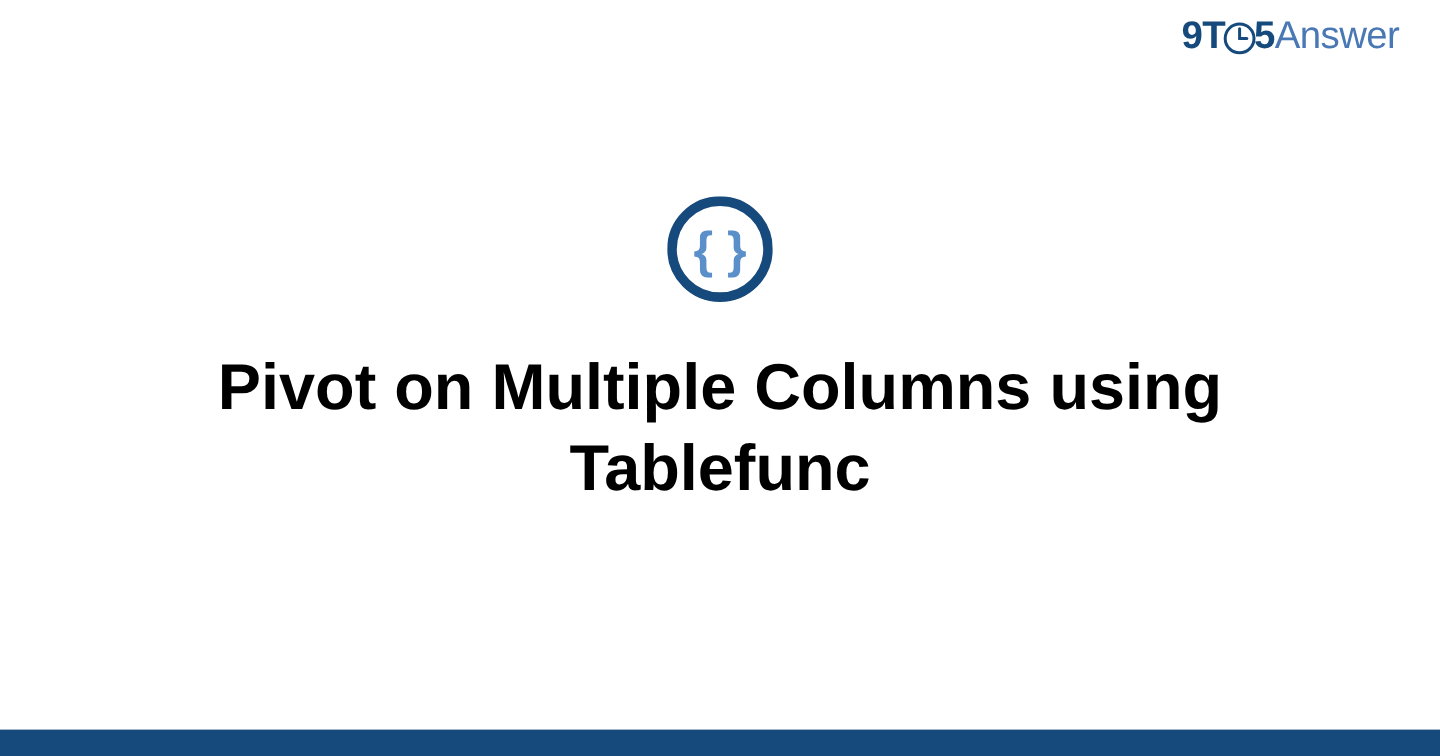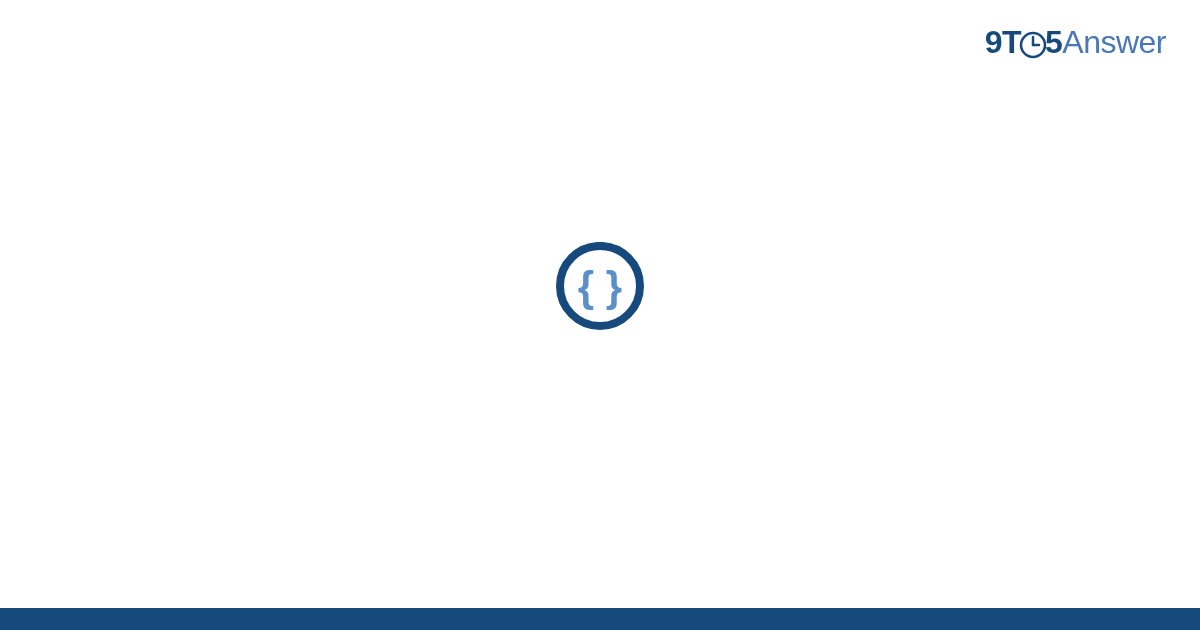--- a/index.html
+++ b/index.html
@@ -10,21 +10,21 @@
     body {
       width: 1200px;
       height: 630px;
       font-family: -apple-system, BlinkMacSystemFont, "Segoe UI", Helvetica, Arial, sans-serif;
       background: #ffffff;
       position: relative;
       overflow: hidden;
     }
     .logo {
       position: absolute;
-      top: 24px;
+      top: 11px;
       right: 34px;
       font-size: 32px;
       font-weight: 400;
       letter-spacing: -0.5px;
     }
     .logo .nine-t {
       color: #174a7c;
       font-weight: 600;
     }
     .logo .clock-wrapper {
@@ -83,15 +83,16 @@
     </span><span class="five">5</span><span class="answer">Answer</span>
 </div>
 
 <div class="center-content">
   <div class="code-icon">
     <svg width="88" height="88" viewBox="0 0 88 88">
       <circle cx="44" cy="44" r="40" fill="none" stroke="#174a7c" stroke-width="8"></circle>
       <text x="44" y="59" font-size="42" font-weight="700" fill="#5a8fc9" text-anchor="middle" font-family="Arial, sans-serif">{ }</text>
     </svg>
   </div>
+  <h1 class="title">Pivot on Multiple Columns using Tablefunc</h1>
 </div>
 
 <div class="footer-bar"></div>
 
 </body></html>

